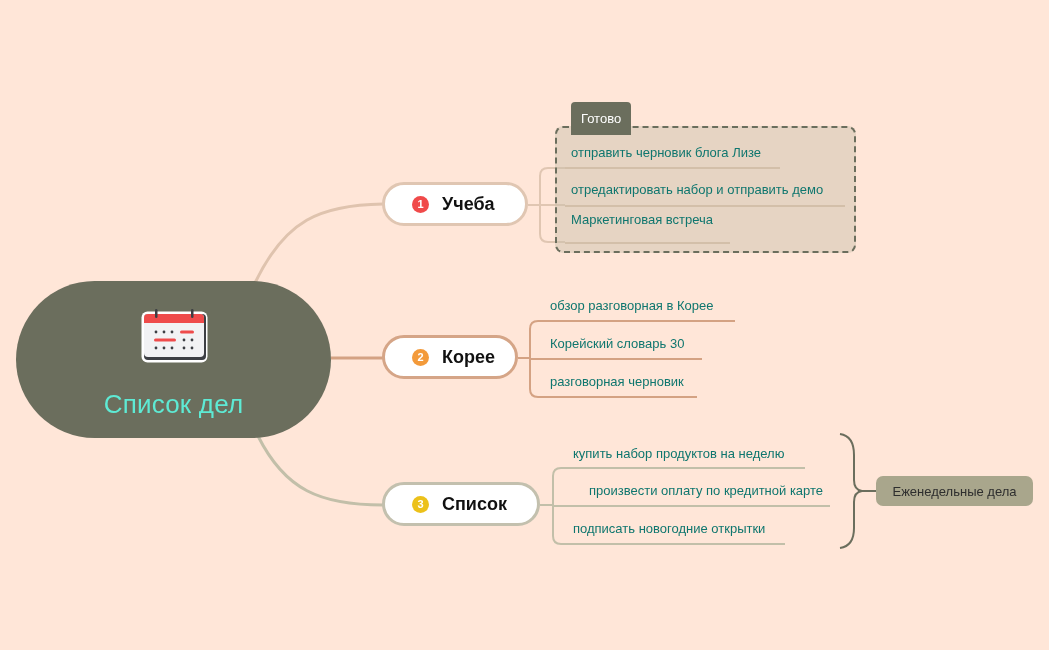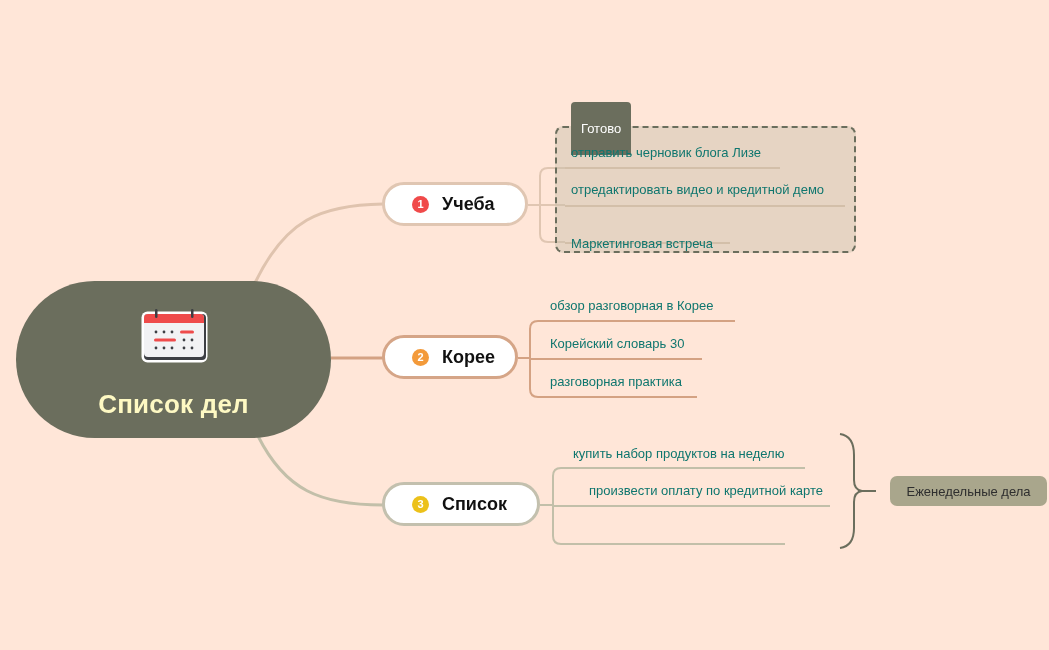--- a/index.html
+++ b/index.html
@@ -12,21 +12,21 @@
   #canvas { position:absolute; left:0; top:0; width:1049px; height:650px; }
   svg.connectors { position:absolute; left:0; top:0; width:1049px; height:650px; pointer-events:none; }
 
   .root {
     position:absolute; left:16px; top:281px; width:315px; height:157px;
     background:#6b6e5d; border-radius:79px;
     display:flex; flex-direction:column; align-items:center; justify-content:flex-start;
   }
   .root-title {
     position:absolute; left:0; right:0; top:108px; text-align:center;
-    color:#fef9c3; font-weight:bold; font-size:26px; letter-spacing:0.2px;
+    color:#5eead4; font-weight:normal; font-size:26px; letter-spacing:0.2px;
   }
 
   .branch {
     position:absolute; height:44px; background:#ffffff; border-radius:24px;
     display:flex; align-items:center; box-sizing:border-box;
     font-weight:bold; font-size:18px; color:#111;
   }
   .branch .num {
     width:17px; height:17px; border-radius:50%; color:#fff; font-size:11px; font-weight:bold;
     display:flex; align-items:center; justify-content:center; margin-left:27px; margin-right:13px;
@@ -38,29 +38,29 @@
   .leaf {
     position:absolute; font-size:13px; color:#0f766e; white-space:nowrap;
   }
 
   .boundary {
     position:absolute; left:555px; top:126px; width:301px; height:127px;
     background:rgba(200,190,170,0.45);
     border:2px dashed #6b6e5d; border-radius:8px; box-sizing:border-box;
   }
   .boundary-tag {
-    position:absolute; left:571px; top:102px; height:25px; padding:14px 10px;
+    position:absolute; left:571px; top:102px; height:25px; padding:4px 10px;
     background:#6b6e5d; color:#fff; font-size:13px;
     border-radius:4px 4px 0 0; display:flex; align-items:center;
   }
 
   .summary {
     position:absolute; left:876px; top:476px; width:157px; height:30px;
     background:#a9a68c; border-radius:7px; color:#2e2e2e; font-size:13px;
-    display:flex; align-items:center; justify-content:center;margin-left:14px;
+    display:flex; align-items:center; justify-content:center;
   }
 </style>
 </head>
 <body>
 
 <div id="canvas">
 
   <svg class="connectors" viewBox="0 0 1049 650">
 
     <path d="M255,283 C285,220 320,205 383,204" stroke="#dfc3ae" stroke-width="3" fill="none"></path>
@@ -114,34 +114,35 @@
 
   <div class="branch b1">
     <span class="num" style="background:#f04a4a">1</span>
     <span>Учеба</span>
   </div>
 
   <div class="boundary"></div>
   <div class="boundary-tag">Готово</div>
 
   <div class="leaf" style="left:571px;top:145px">отправить черновик блога Лизе</div>
-  <div class="leaf" style="left:571px;top:182px">отредактировать видео и кредитной демо</div>
-  <div class="leaf" style="left:571px;top:236px">Маркетинговая встреча</div>
+  <div class="leaf" style="left:571px;top:182px">отредактировать набор и отправить демо</div>
+  <div class="leaf" style="left:571px;top:212px">Маркетинговая встреча</div>
 
   <div class="branch b2">
     <span class="num" style="background:#f39a3a">2</span>
     <span>Корее</span>
   </div>
 
   <div class="leaf" style="left:550px;top:298px">обзор разговорная в Корее</div>
   <div class="leaf" style="left:550px;top:336px">Корейский словарь 30</div>
-  <div class="leaf" style="left:550px;top:374px">разговорная практика</div>
+  <div class="leaf" style="left:550px;top:374px">разговорная черновик</div>
 
   <div class="branch b3">
     <span class="num" style="background:#ecc11a">3</span>
     <span>Список</span>
   </div>
 
   <div class="leaf" style="left:573px;top:446px">купить набор продуктов на неделю</div>
   <div class="leaf" style="left:589px;top:483px">произвести оплату по кредитной карте</div>
+  <div class="leaf" style="left:573px;top:521px">подписать новогодние открытки</div>
 
   <div class="summary">Еженедельные дела</div>
 </div>
 
 </body></html>

